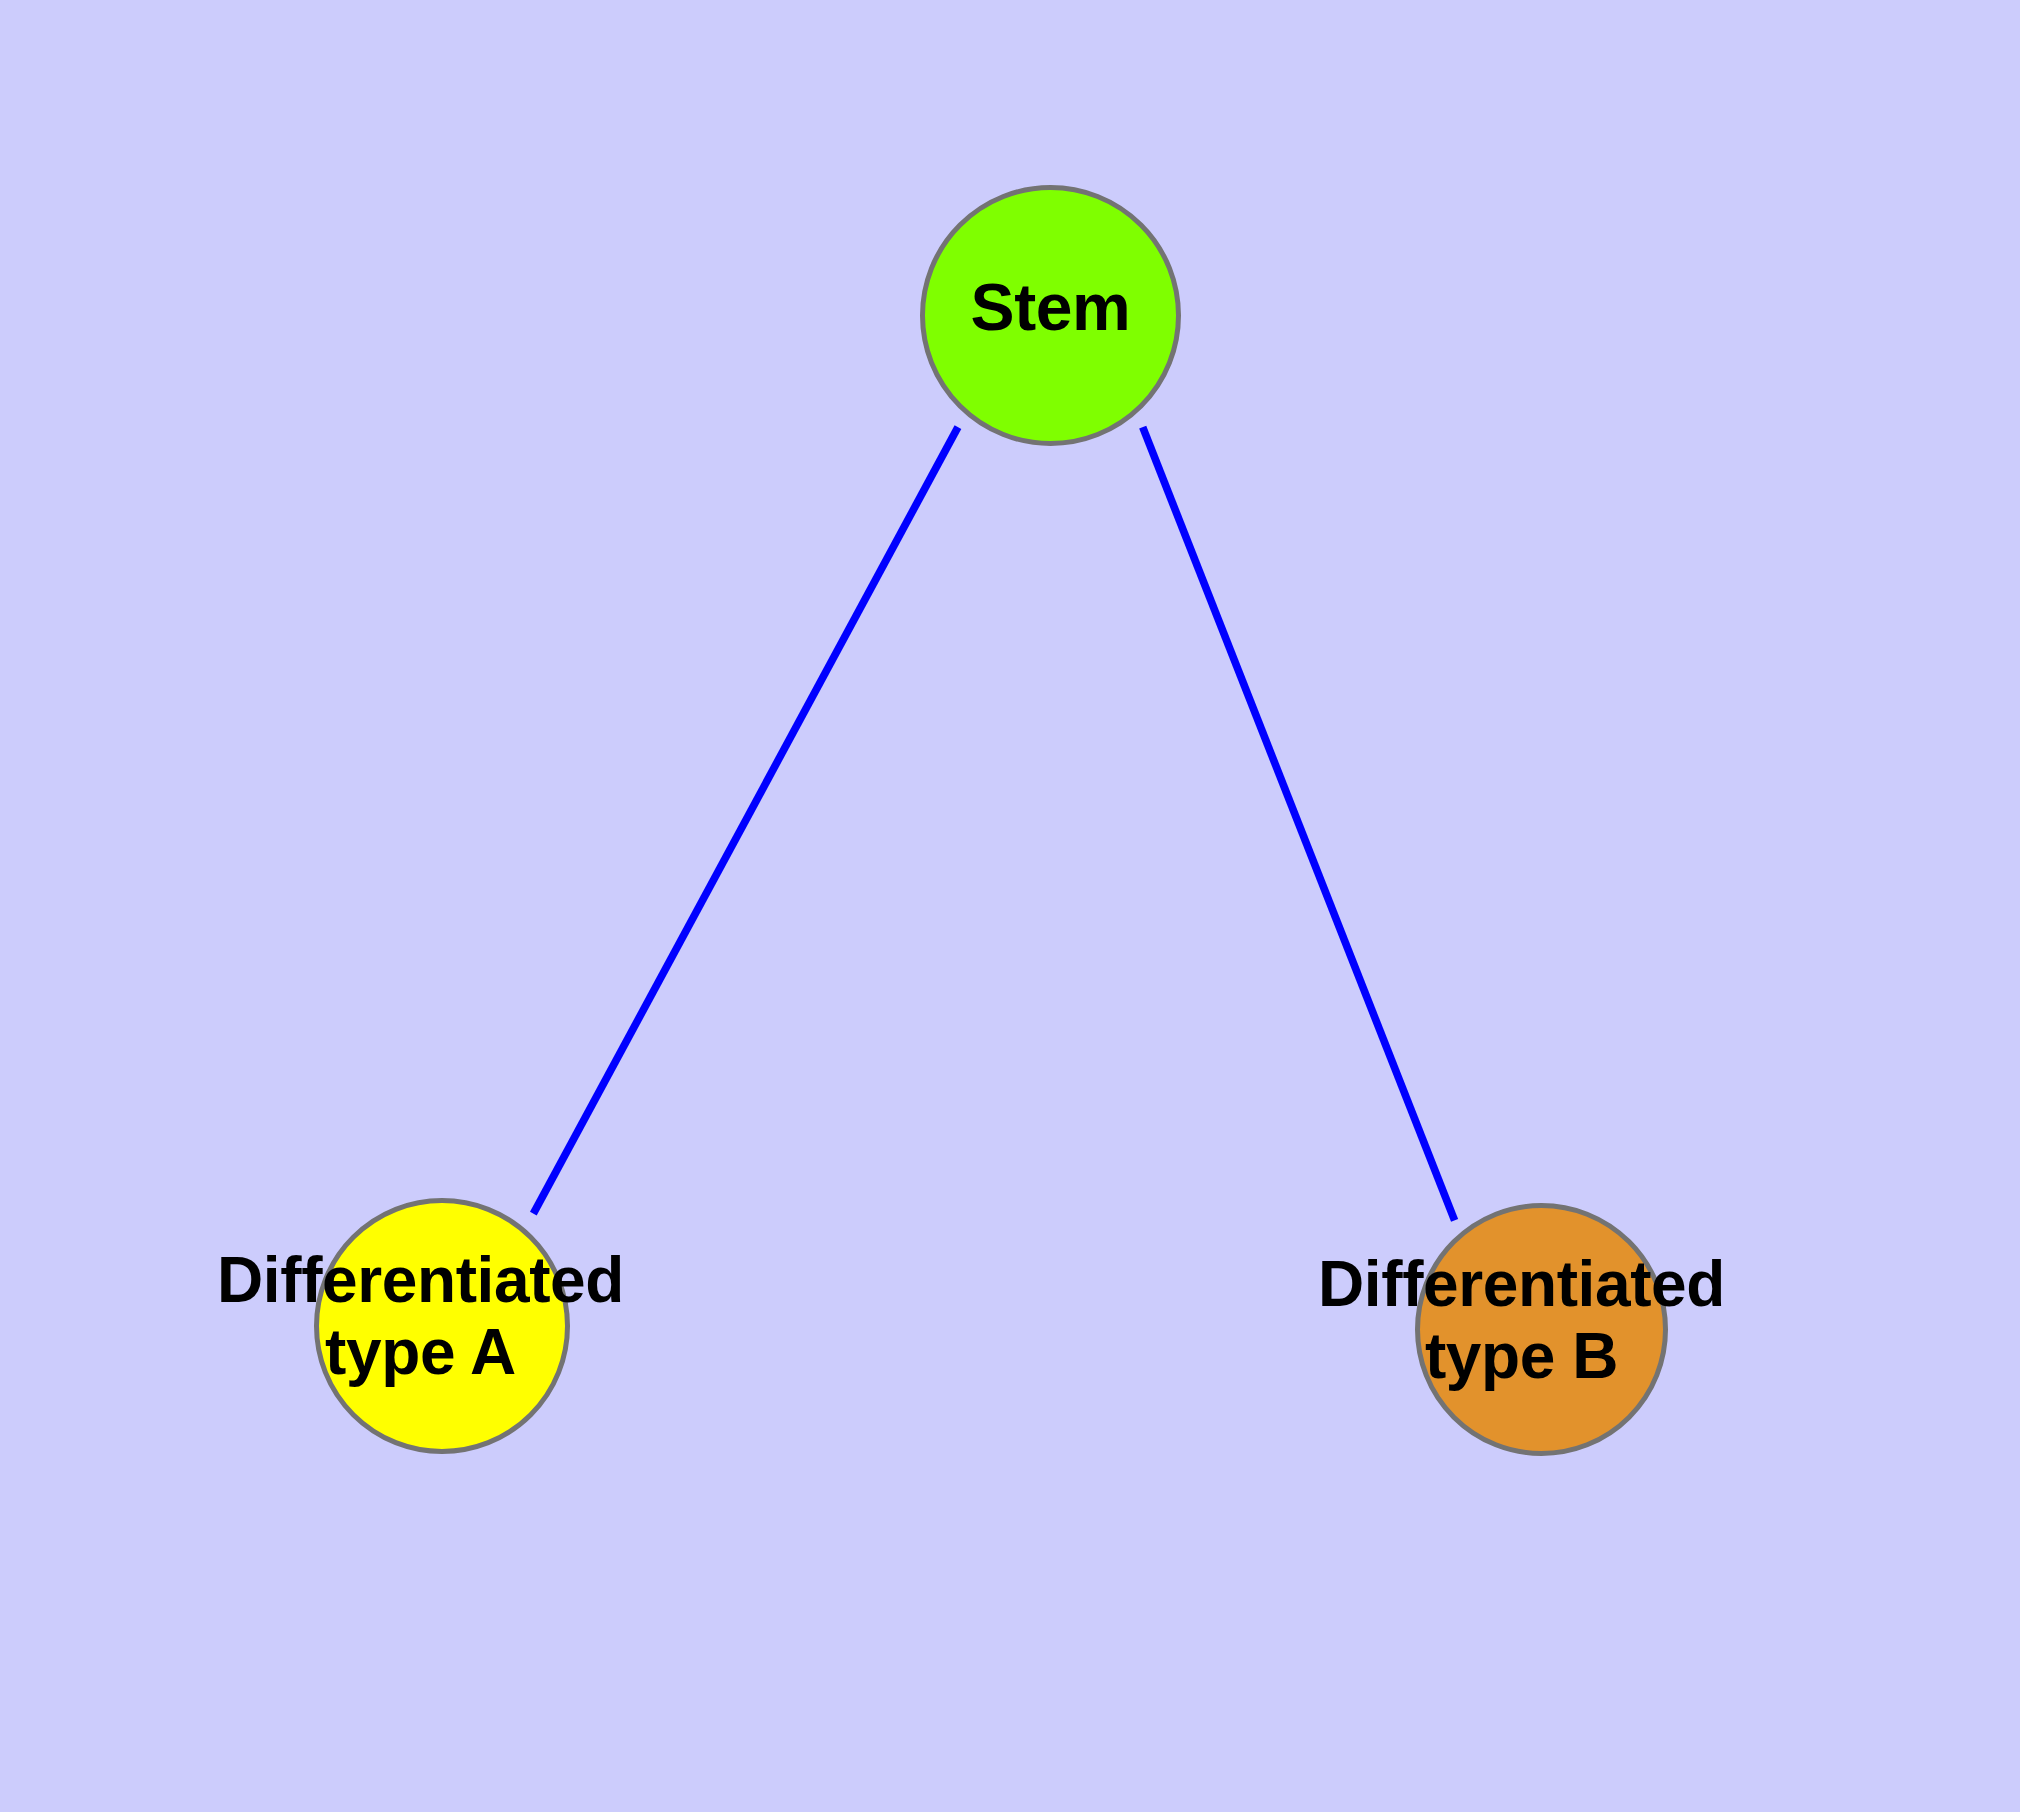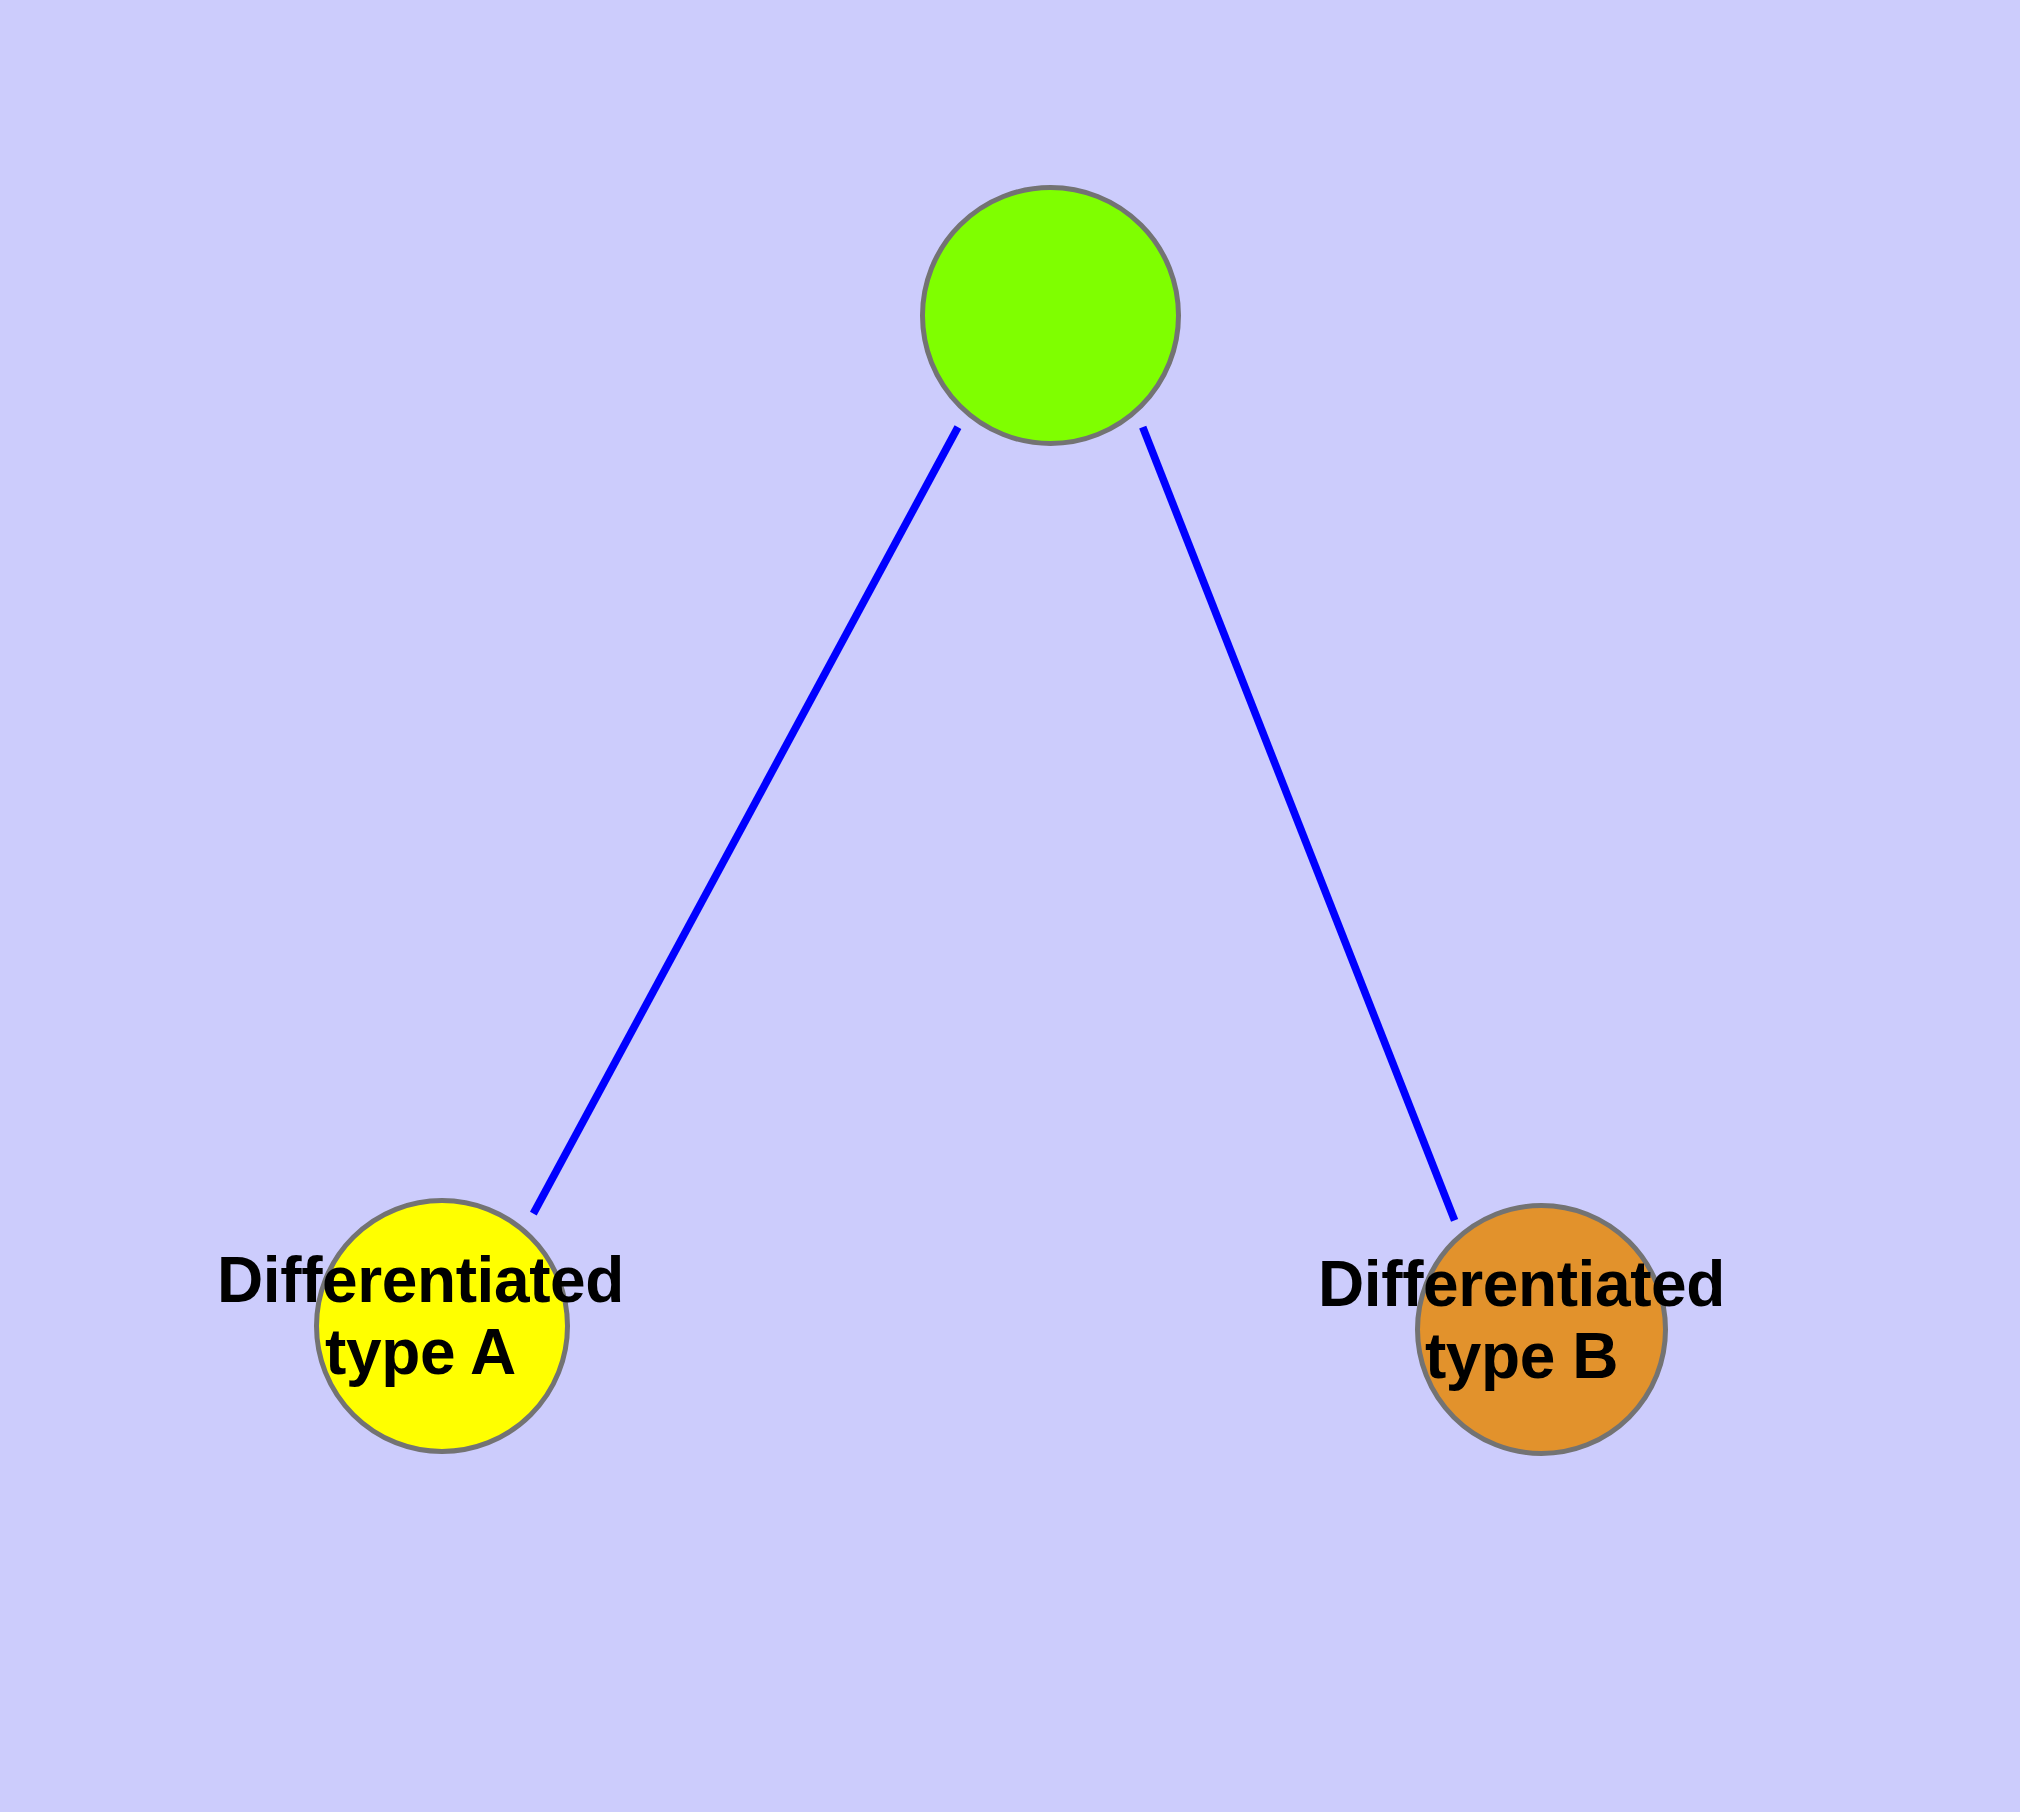--- a/index.html
+++ b/index.html
@@ -98,20 +98,21 @@
   <div id="canvas-bg" style="background: rgb(204, 204, 252);"></div>
 
   <svg id="edge-layer" viewBox="0 0 2384 2138" width="2021" height="1812" xmlns="http://www.w3.org/2000/svg">
     <line x1="1130" y1="504" x2="629" y2="1432" stroke="#0000ff" stroke-width="9" stroke-linecap="butt"></line>
     <line x1="1348" y1="504" x2="1716" y2="1440" stroke="#0000ff" stroke-width="9" stroke-linecap="butt"></line>
   </svg>
 
   <div id="node-layer">
 
     <div class="node" id="node-stem" style="left: 920px; top: 185px; width: 261px; height: 261px; background: rgb(127, 255, 0); border-color: rgb(115, 115, 115);"></div>
+    <div class="node-label" id="label-stem">Stem</div>
 
     <div class="node" id="node-diff-a" style="left: 314px; top: 1198px; width: 256px; height: 256px; background: rgb(255, 255, 0); border-color: rgb(115, 115, 115);"></div>
     <div class="node-label" id="label-diff-a">Differentiated
 type A</div>
 
     <div class="node" id="node-diff-b" style="left: 1415px; top: 1203px; width: 253px; height: 253px; background: rgb(226, 146, 44); border-color: rgb(115, 115, 115);"></div>
     <div class="node-label" id="label-diff-b">Differentiated
 type B</div>
 
   </div>

